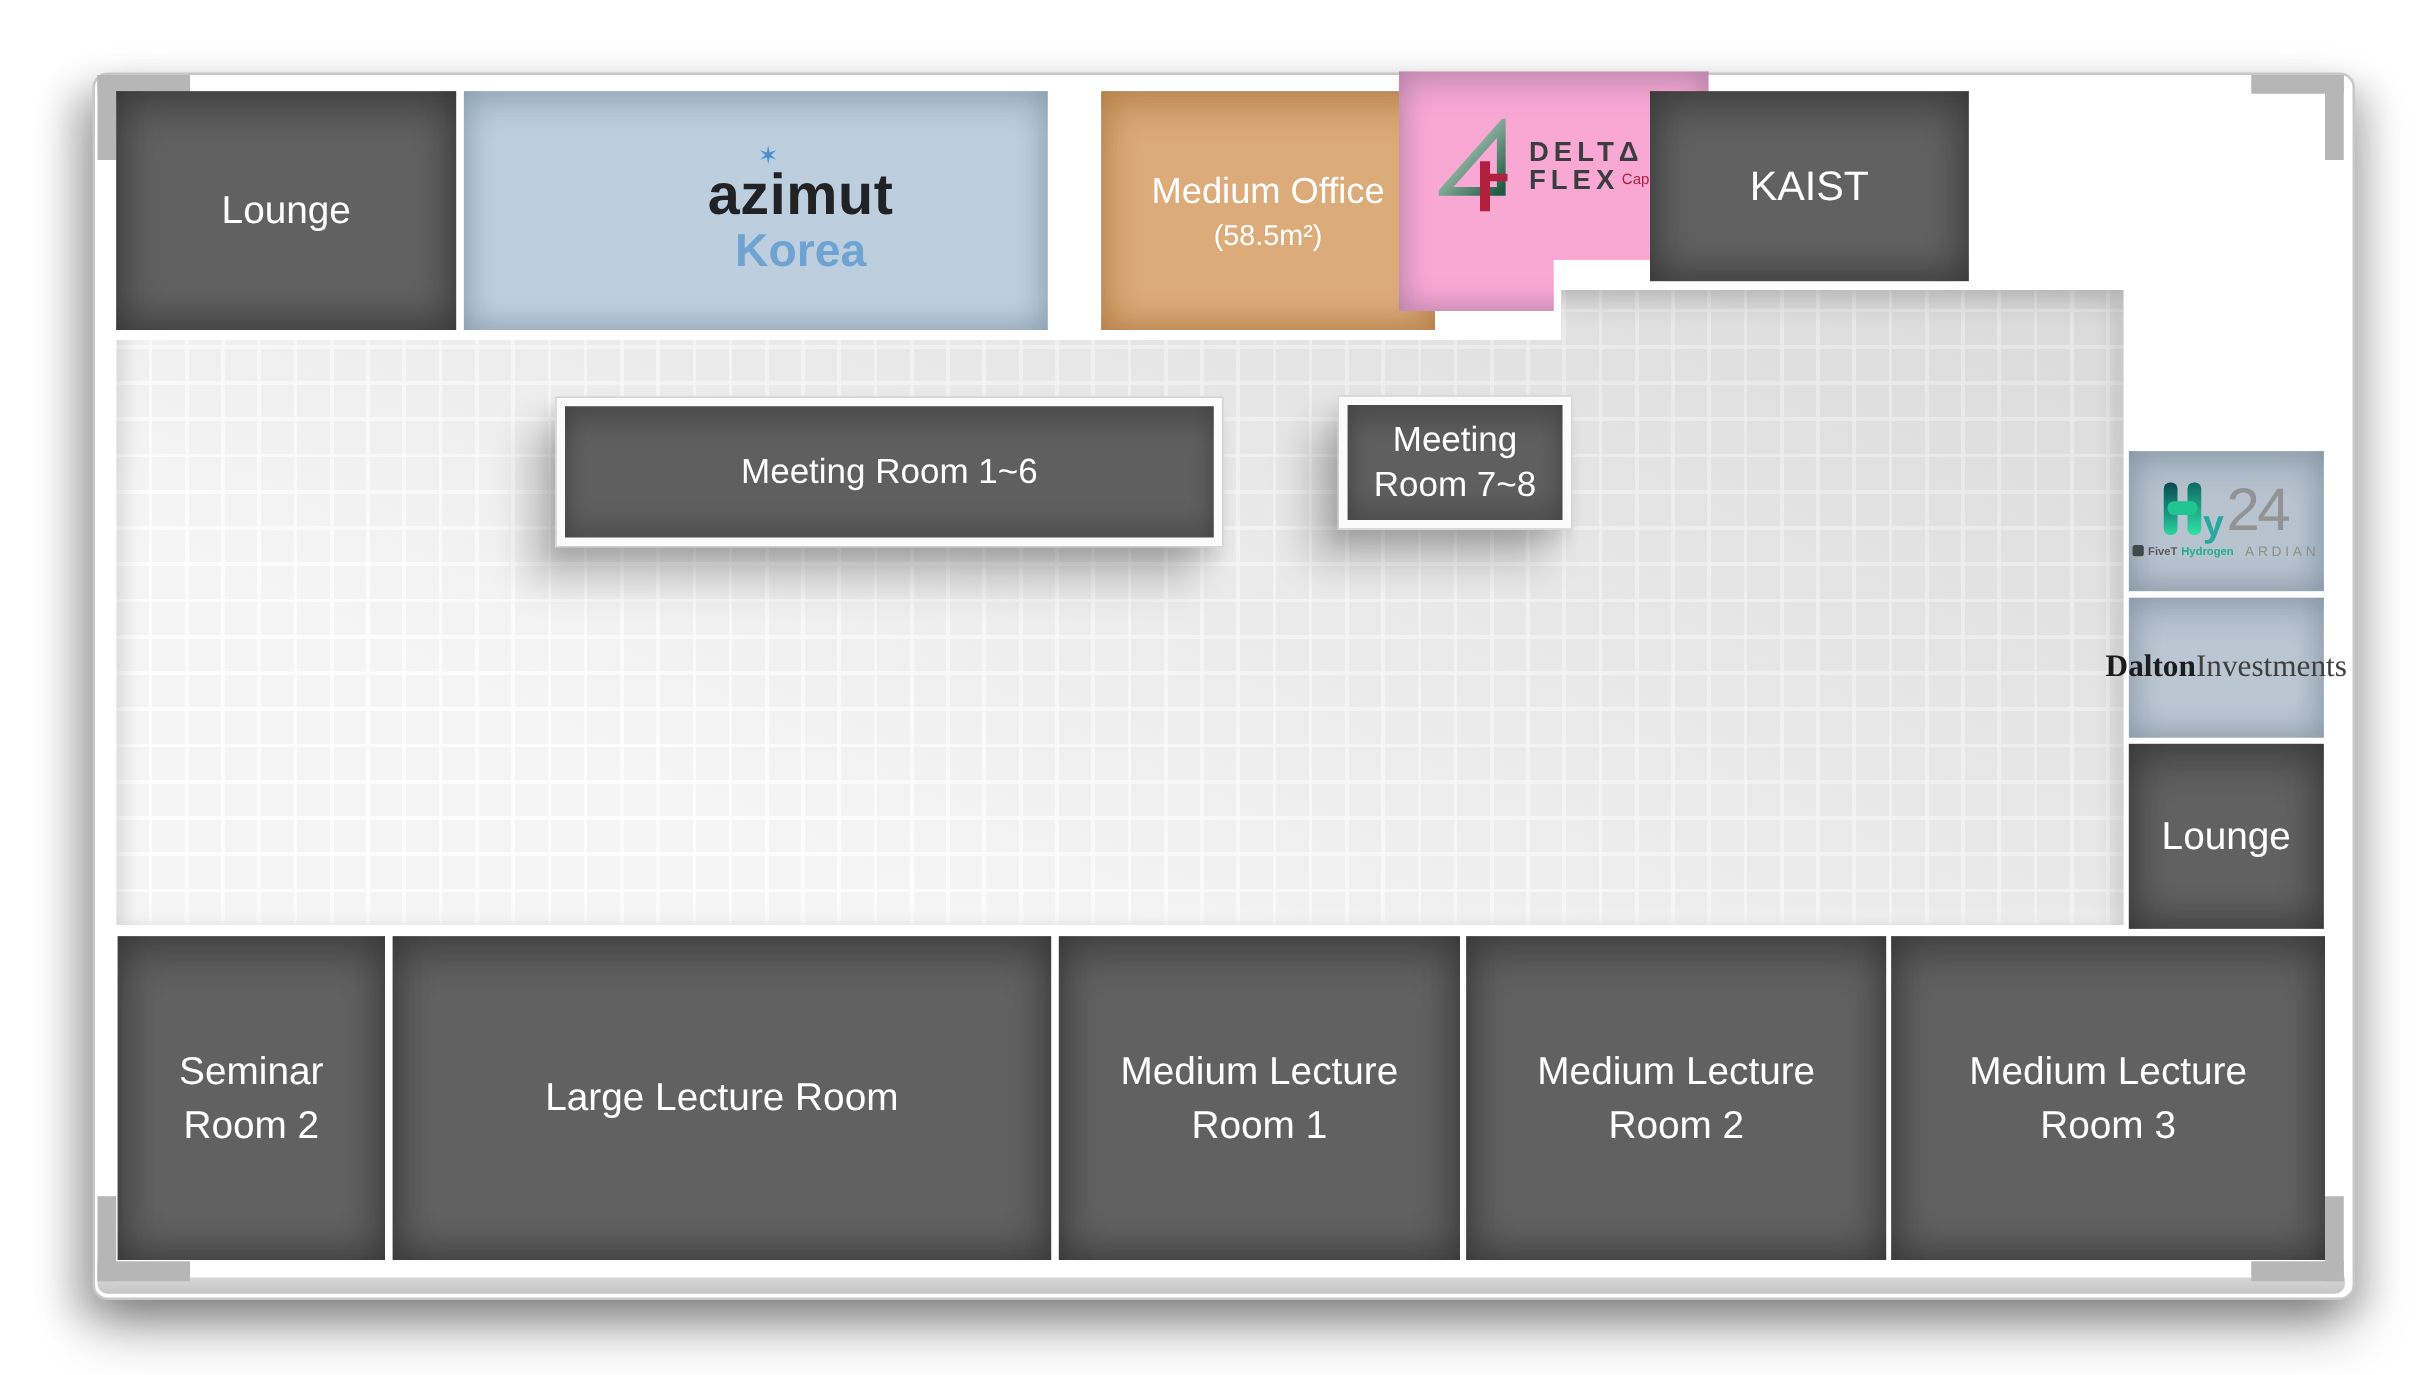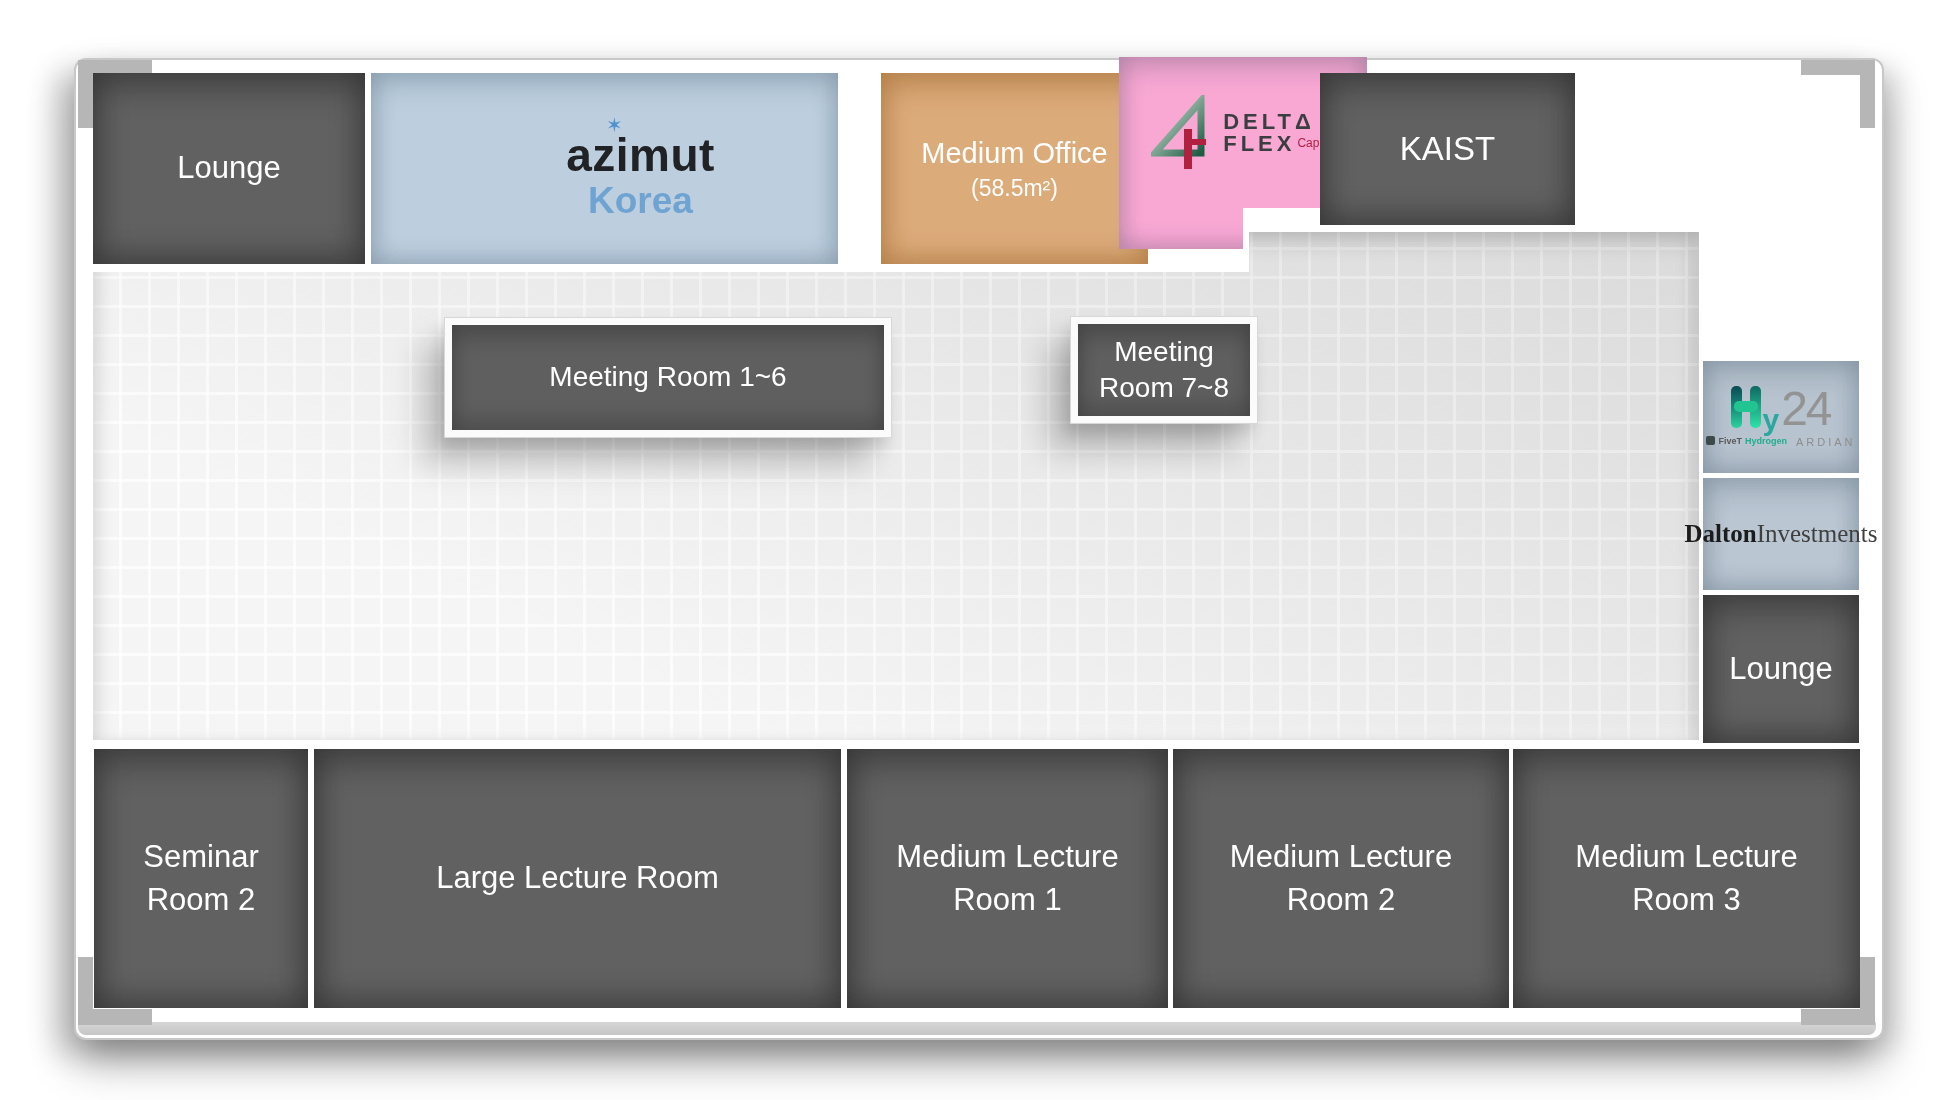--- a/index.html
+++ b/index.html
@@ -176,21 +176,21 @@
   </div>
 
   <div class="room blue" style="left:1703px;top:478px;width:156px;height:112px;background:#bac6d2;">
     <div class="dalton-line"><span class="dalton-bold">Dalton</span><span>Investments</span></div>
   </div>
 
   <div class="room dark" style="left:1703px;top:595px;width:156px;height:148px;">
     <div class="lbl">Lounge</div>
   </div>
 
-  <div class="meeting" style="left:445px;top:318px;width:446px;height:119px;">
+  <div class="meeting" style="left:445px;top:318px;width:533px;height:119px;">
     <div class="lbl">Meeting Room 1~6</div>
   </div>
 
   <div class="meeting" style="left:1071px;top:317px;width:186px;height:106px;">
     <div class="lbl">
       <div>Meeting</div>
       <div>Room 7~8</div>
     </div>
   </div>
 

